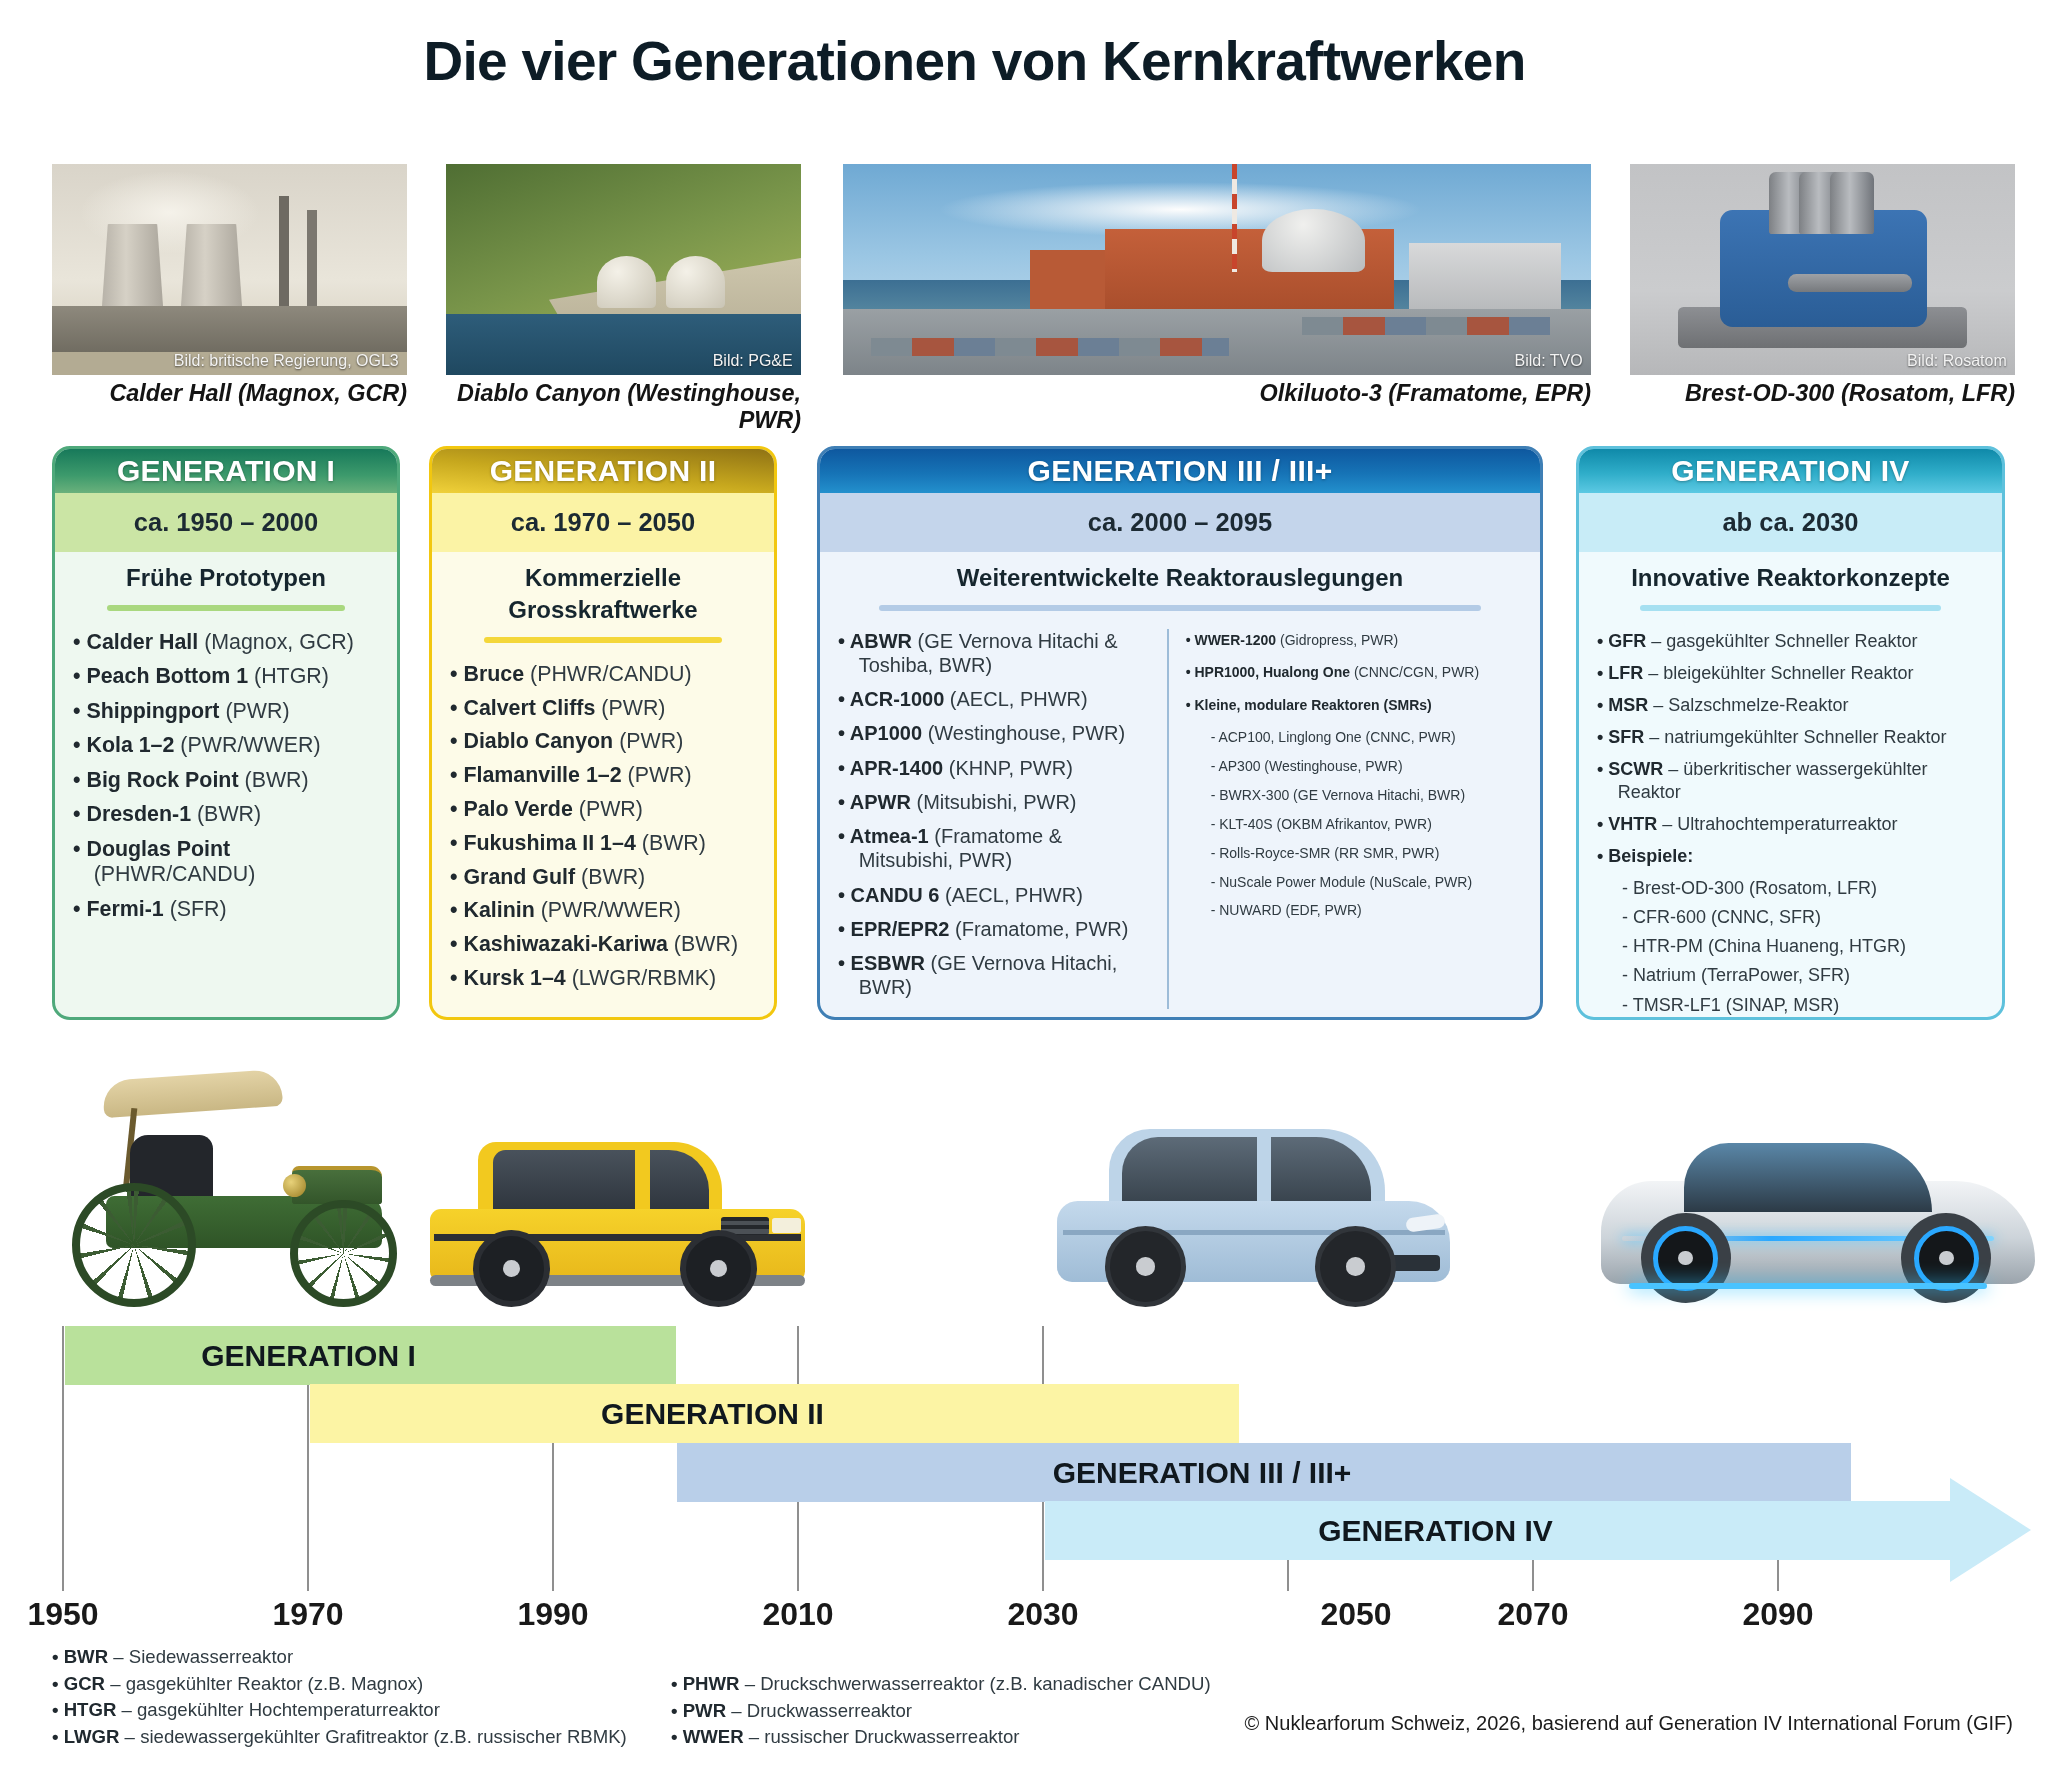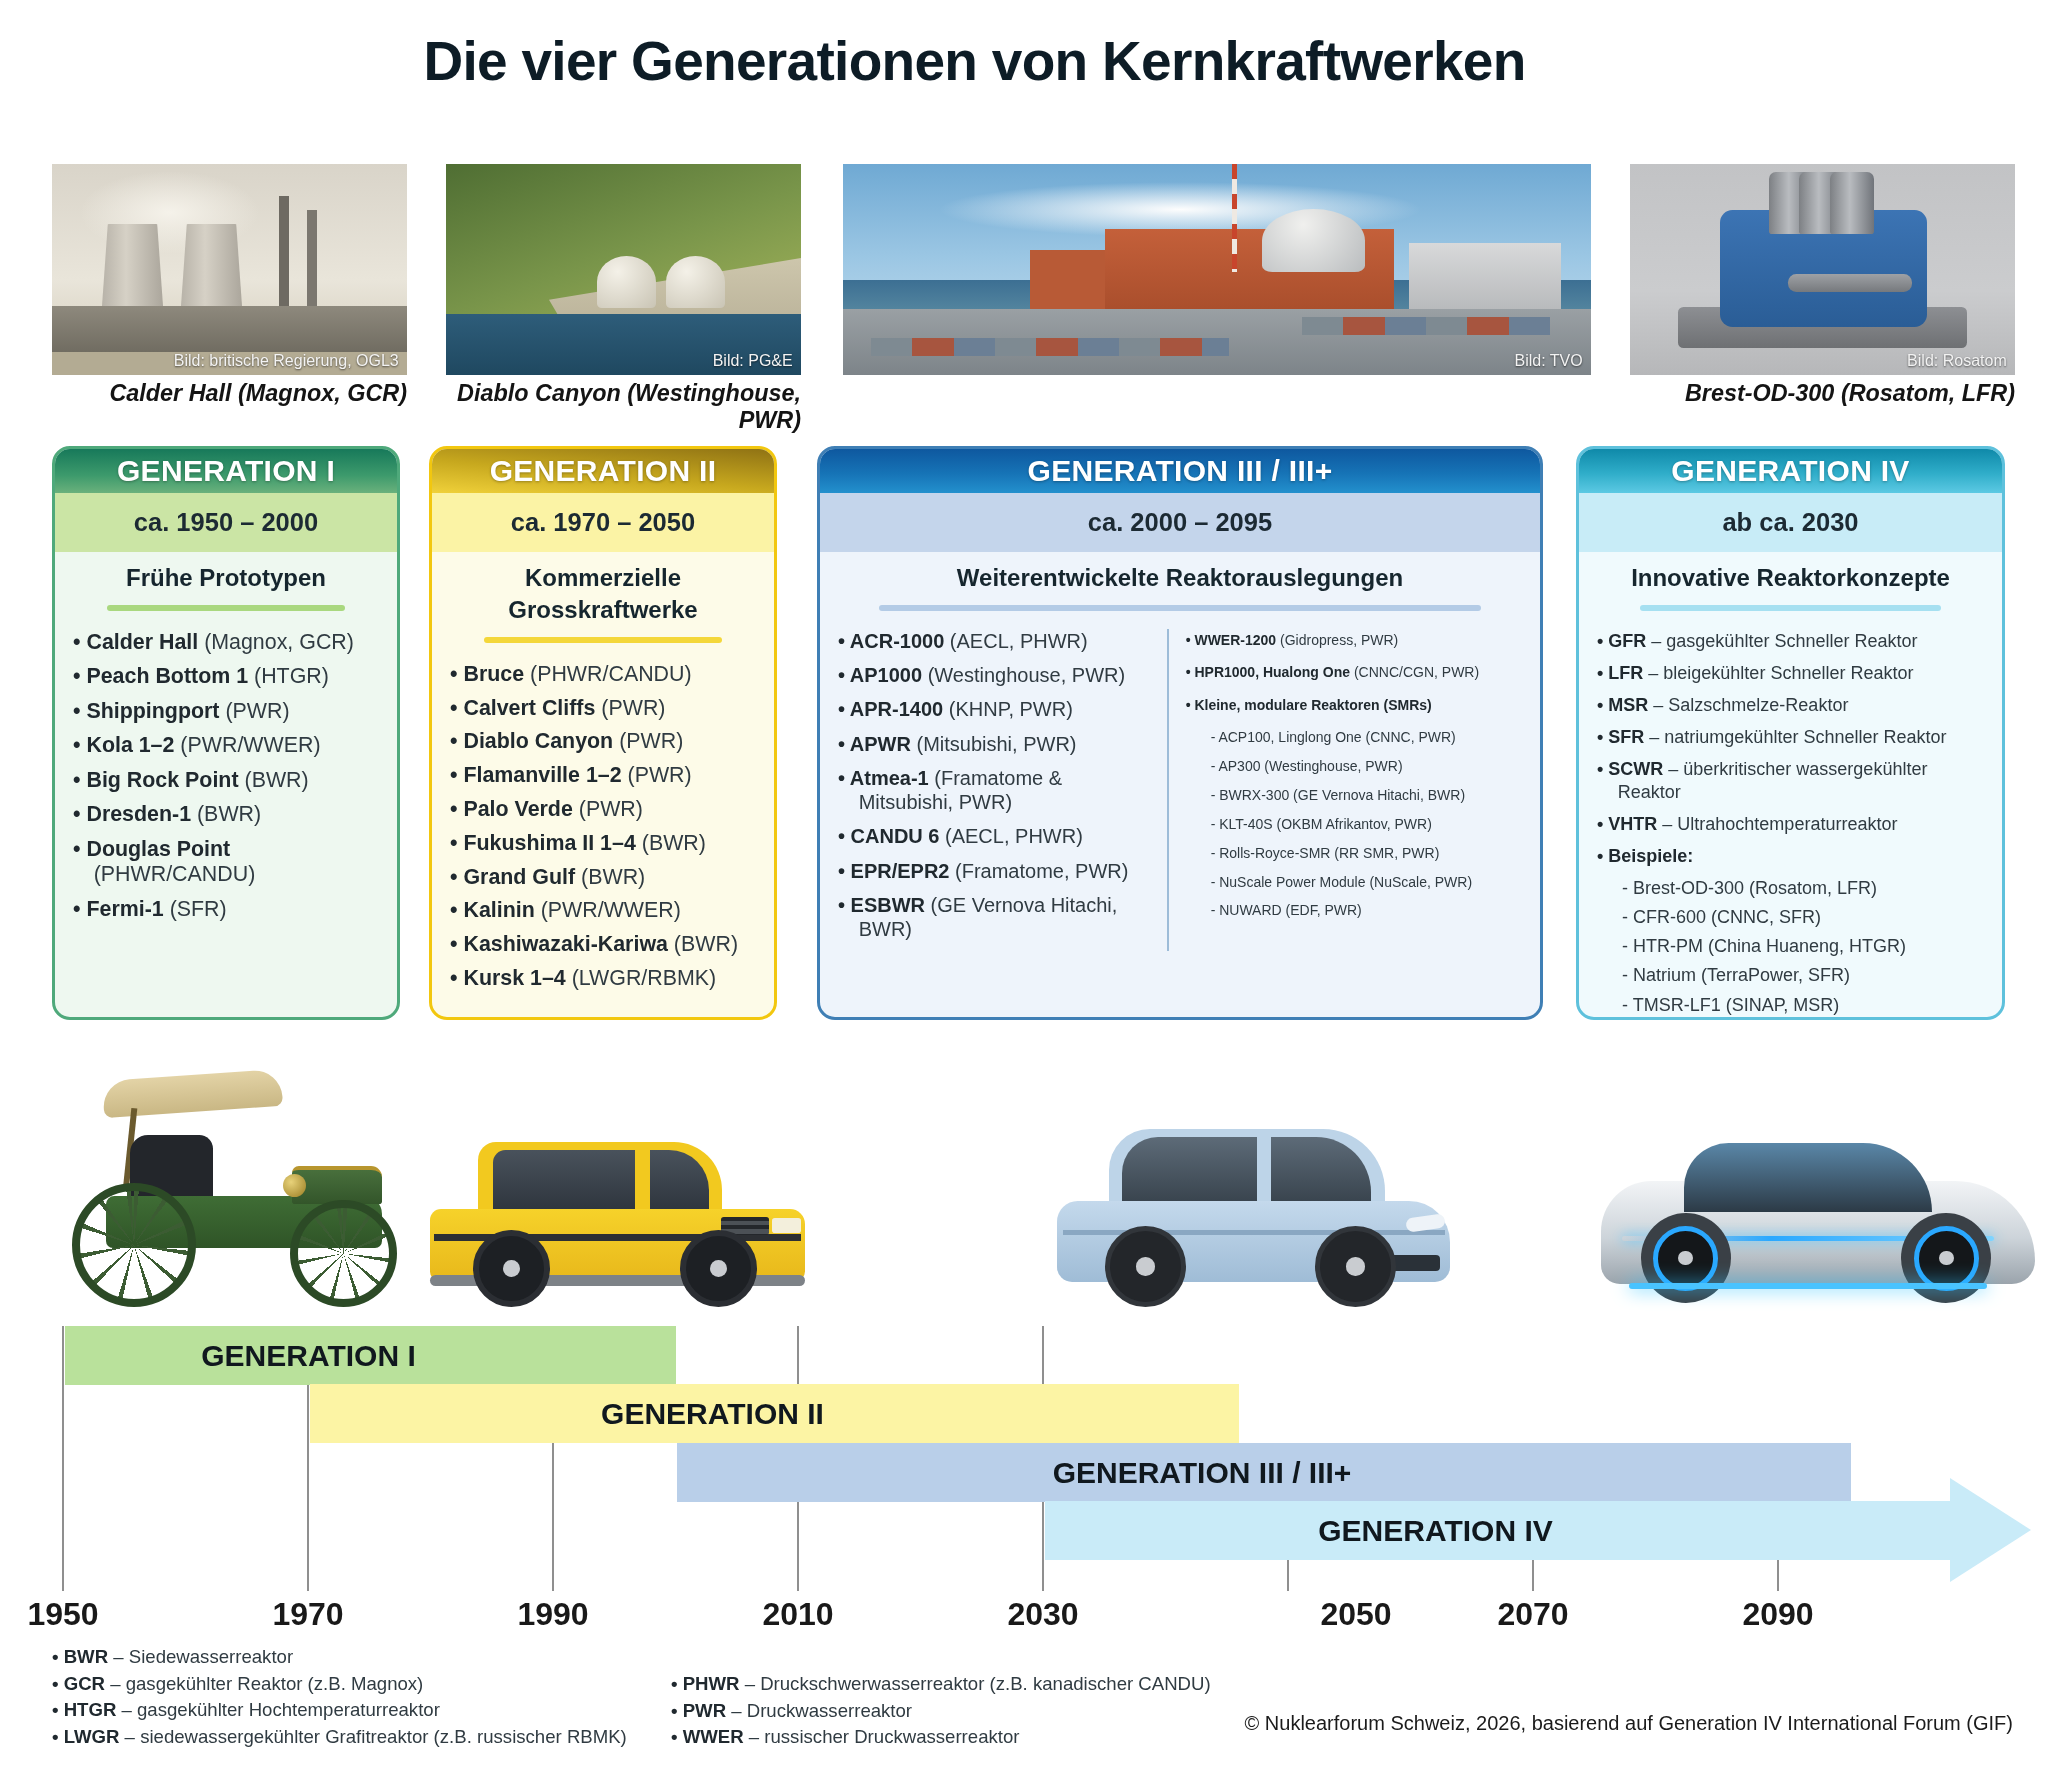--- a/index.html
+++ b/index.html
@@ -215,20 +215,21 @@
     <div class="ph s4-core"></div>
     <div class="ph s4-pipe"></div>
     <div class="ph s4-cyl s4-y3"></div>
     <div class="ph s4-cyl s4-y1"></div>
     <div class="ph s4-cyl s4-y2"></div>
     <div class="credit">Bild: Rosatom</div>
   </div>
 
   <div class="caption cap1">Calder Hall (Magnox, GCR)</div>
   <div class="caption cap2">Diablo Canyon (Westinghouse, PWR)</div>
+  <div class="caption cap3">Olkiluoto-3 (Framatome, EPR)</div>
   <div class="caption cap4">Brest-OD-300 (Rosatom, LFR)</div>
 
   <section class="card c1">
     <div class="hd">GENERATION I</div>
     <div class="band">ca. 1950 – 2000</div>
     <div class="bd">
       <div class="sub">Frühe Prototypen</div>
       <div class="rule"></div>
       <div class="list">
 
@@ -284,20 +285,21 @@
 
   <section class="card c3">
     <div class="hd">GENERATION III / III+</div>
     <div class="band">ca. 2000 – 2095</div>
     <div class="bd">
       <div class="sub">Weiterentwickelte Reaktorauslegungen</div>
       <div class="rule"></div>
       <div class="cols">
         <div class="col col-l">
 
+            <div class="row"><span class="b">• ABWR</span><span class="r"> (GE Vernova Hitachi &amp; Toshiba, BWR)</span></div>
 
             <div class="row"><span class="b">• ACR-1000</span><span class="r"> (AECL, PHWR)</span></div>
 
             <div class="row"><span class="b">• AP1000</span><span class="r"> (Westinghouse, PWR)</span></div>
 
             <div class="row"><span class="b">• APR-1400</span><span class="r"> (KHNP, PWR)</span></div>
 
             <div class="row"><span class="b">• APWR</span><span class="r"> (Mitsubishi, PWR)</span></div>
 
             <div class="row"><span class="b">• Atmea-1</span><span class="r"> (Framatome &amp; Mitsubishi, PWR)</span></div>

